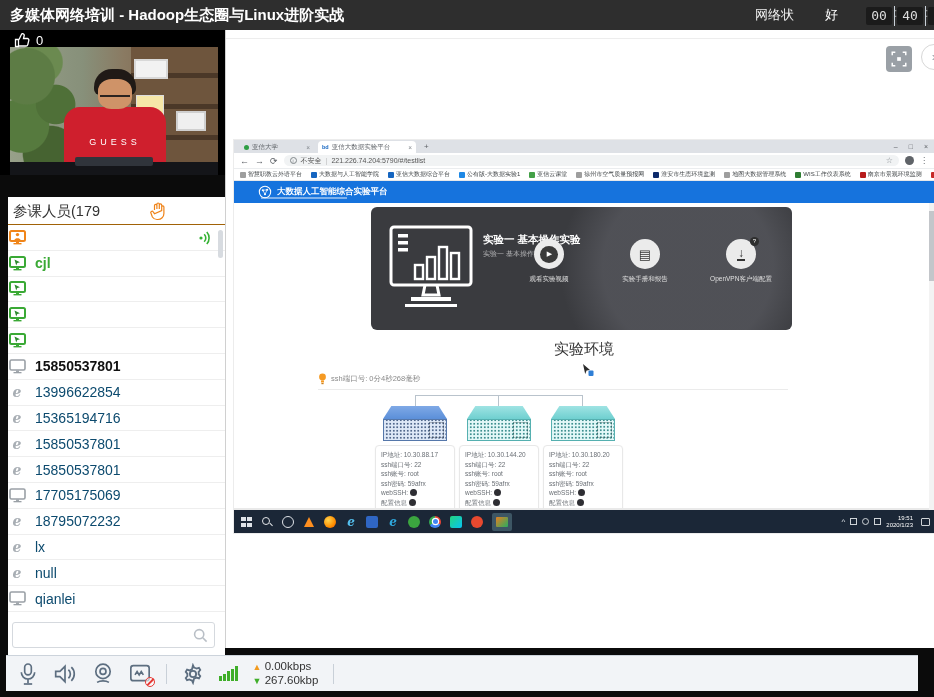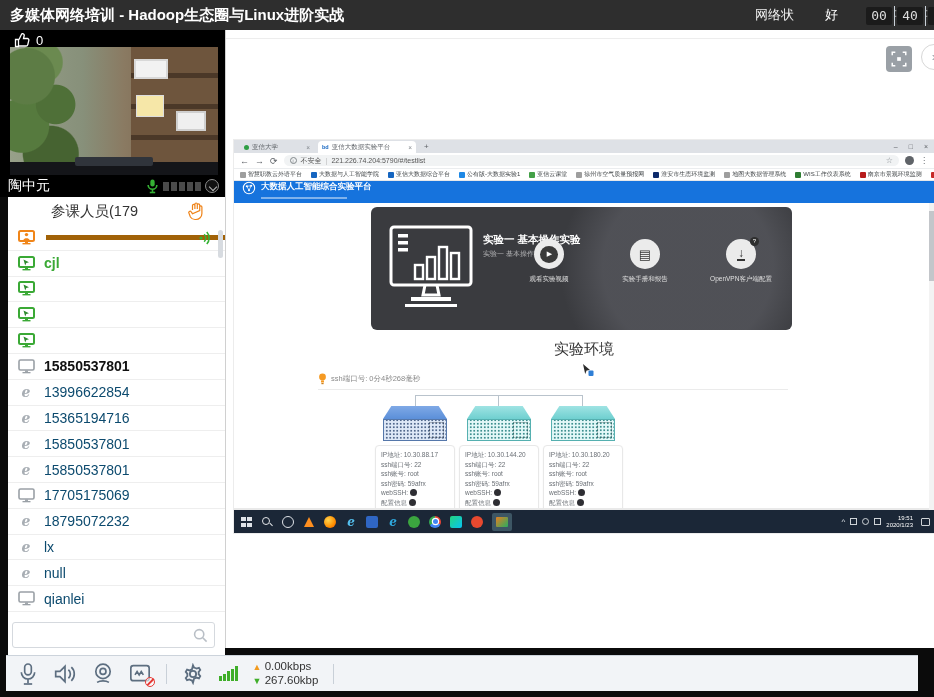--- a/index.html
+++ b/index.html
@@ -45,25 +45,25 @@
   
   .namebar{position:absolute;left:0;top:175px;width:225px;height:22px;background:#000;display:flex;align-items:center;padding:0 6px 0 8px;gap:4px;}
   .namebar .pname-main{flex:1;color:#fff;font-size:14px;}
   .volbars{display:flex;gap:2px;align-items:center;}
   .volbars i{width:6px;height:9px;background:#4b4b4b;}
   .chev{width:14px;height:14px;border:1px solid #8d8d8d;border-radius:50%;position:relative;background:#111;}
   .chev::after{content:'';position:absolute;left:4px;top:4px;width:5px;height:5px;border-right:1.5px solid #bbb;border-bottom:1.5px solid #bbb;transform:rotate(45deg);}
 
   
   .panel{position:absolute;left:8px;top:197px;width:217px;height:458px;background:#fff;}
-  .phead{position:relative;height:43px;border-bottom:5px solid #a16207;margin-left:38px;}
+  .phead{position:relative;height:28px;border-bottom:1px solid #a16207;}
   .phead .ptitle{position:absolute;left:5px;top:0;line-height:28px;font-size:14.5px;color:#333;}
   .handwrap{position:absolute;left:142px;top:5px;}
   .plist{position:absolute;left:0;top:28px;right:0;height:387px;overflow:hidden;}
-  .prow{height:25.8px;border-bottom:1px solid #eeeeee;display:flex;align-items:center;padding-left:9px;gap:9px;position:relative;}
+  .prow{height:25.8px;border-bottom:1px solid #eeeeee;display:flex;align-items:center;gap:9px;position:relative;}
   .picwrap{width:18px;display:flex;justify-content:center;}
   .pname{font-size:14px;color:#0c4a6e;}
   .pname.bold{font-weight:bold;color:#111;}
   .pname.green{font-weight:bold;color:#3aa935;}
   .ie-ic{font-family:"DejaVu Serif","Liberation Serif",serif;font-style:italic;font-weight:bold;color:#a8aeb4;font-size:14px;line-height:14px;}
   .speakwrap{position:absolute;right:12px;top:6px;}
   .pscroll{position:absolute;right:2px;top:33px;width:5px;height:28px;background:#d7dbe0;border-radius:3px;}
   .psearch{position:absolute;left:4px;right:10px;top:425px;height:26px;border:1px solid #d5d9de;border-radius:3px;background:#fff;}
   .psearch input{position:absolute;left:6px;top:3px;width:160px;height:18px;border:none;outline:none;font-size:12px;background:transparent;}
   .psearch .magwrap{position:absolute;right:6px;top:5px;}
@@ -95,21 +95,21 @@
   .urlsep{color:#bbb;}
   .star{margin-left:auto;font-size:8px;color:#80868b;}
   .avatar{width:9px;height:9px;border-radius:50%;background:#5f6368;flex:none;}
   .kebab{font-size:8px;color:#5f6368;}
   
   .bkbar{position:absolute;left:0;top:29px;right:0;height:12px;background:#fff;border-bottom:1px solid #e6e8ea;display:flex;align-items:center;gap:9px;padding:0 6px;overflow:hidden;}
   .bm{display:flex;align-items:center;gap:2px;font-size:6px;color:#3c4043;white-space:nowrap;flex:none;}
   .bm em{font-style:normal;}
   .bmic{width:6px;height:6px;border-radius:1px;display:inline-block;}
   
-  .siteheader{position:absolute;left:0;top:41px;right:0;height:22px;background:#1673dd;display:flex;align-items:flex-start;padding-left:8px;gap:5px;}
+  .siteheader{position:absolute;left:0;top:41px;right:0;height:22px;background:#1673dd;display:flex;align-items:center;padding-left:24px;gap:5px;}
   .stitle{color:#fff;font-size:8.5px;font-weight:bold;}
   .ssub{position:absolute;left:27px;top:16px;width:86px;height:2px;background:rgba(255,255,255,.45);}
   
   .sitebody{position:absolute;left:0;top:63px;right:0;bottom:23px;background:#fff;overflow:hidden;}
   .banner{position:absolute;left:137px;top:4px;width:421px;height:123px;background:#3a3b3f;border-radius:6px;overflow:hidden;}
   .banner::before{content:'';position:absolute;right:-40px;top:-20px;width:320px;height:200px;
       background:radial-gradient(circle at 55% 40%,#55565c 0 40%,transparent 60%);opacity:.8;}
   .bicon{position:absolute;left:14px;top:16px;}
   .btitle{position:absolute;left:112px;top:26px;font-size:10.5px;font-weight:bold;color:#fff;}
   .bsub{position:absolute;left:112px;top:42px;font-size:7px;color:#b3b3b5;}
@@ -212,42 +212,33 @@
       </svg>
       <span>0</span>
     </div>
     <div class="vframe">
       <div class="v-wall"></div>
       <div class="v-shelf"></div>
       <div class="v-frame1"></div>
         <div class="v-art"></div>
         <div class="v-frame2"></div>
       <div class="v-plant"></div>
+      <div class="v-person">
+        <div class="v-body">
+            <div class="v-shirt-text">GUESS</div>
+          </div>
+        <div class="v-hair"></div>
+          <div class="v-face"></div>
+          <div class="v-glasses"></div>
+      </div>
       <div class="v-desk"></div>
         <div class="v-laptop"></div>
     </div>
   </div>
 
-  <div class="namebar">
-    <span class="pname-main">陶中元</span>
-    <svg width="13" height="16" viewBox="0 0 24 28" fill="none" stroke="#35b234" stroke-width="3">
-      <rect x="8" y="2" width="8" height="13" rx="4" fill="#35b234" stroke="none"></rect>
-      <path d="M4 12 a8 8 0 0 0 16 0"></path>
-        <line x1="12" y1="20" x2="12" y2="25"></line>
-        <line x1="7" y1="26" x2="17" y2="26"></line>
-    </svg>
-    <span class="volbars">
-        <i></i>
-        <i></i>
-        <i></i>
-        <i></i>
-        <i></i>
-      </span>
-    <span class="chev"></span>
-  </div>
 
   <div class="panel">
     <div class="phead">
       <span class="ptitle">参课人员(179</span>
       <span class="handwrap">
         <svg width="16" height="19" viewBox="0 0 16 19" fill="#fff" stroke="#ef8318" stroke-width="1.2">
           <path d="M4.5 8 V3.5 a1.2 1.2 0 0 1 2.4 0 V7 M6.9 7 V2.2 a1.2 1.2 0 0 1 2.4 0 V7 M9.3 7 V3 a1.2 1.2 0 0 1 2.4 0 V8.5 M11.7 8.5 V5 a1.1 1.1 0 0 1 2.2 0 V11.5 a6 6 0 0 1 -6 6 h-.9 a5.5 5.5 0 0 1 -4.6 -2.5 L1 11.2 a1.3 1.3 0 0 1 2.2 -1.4 l1.3 1.9 Z"></path>
         </svg>
       </span>
     </div>

